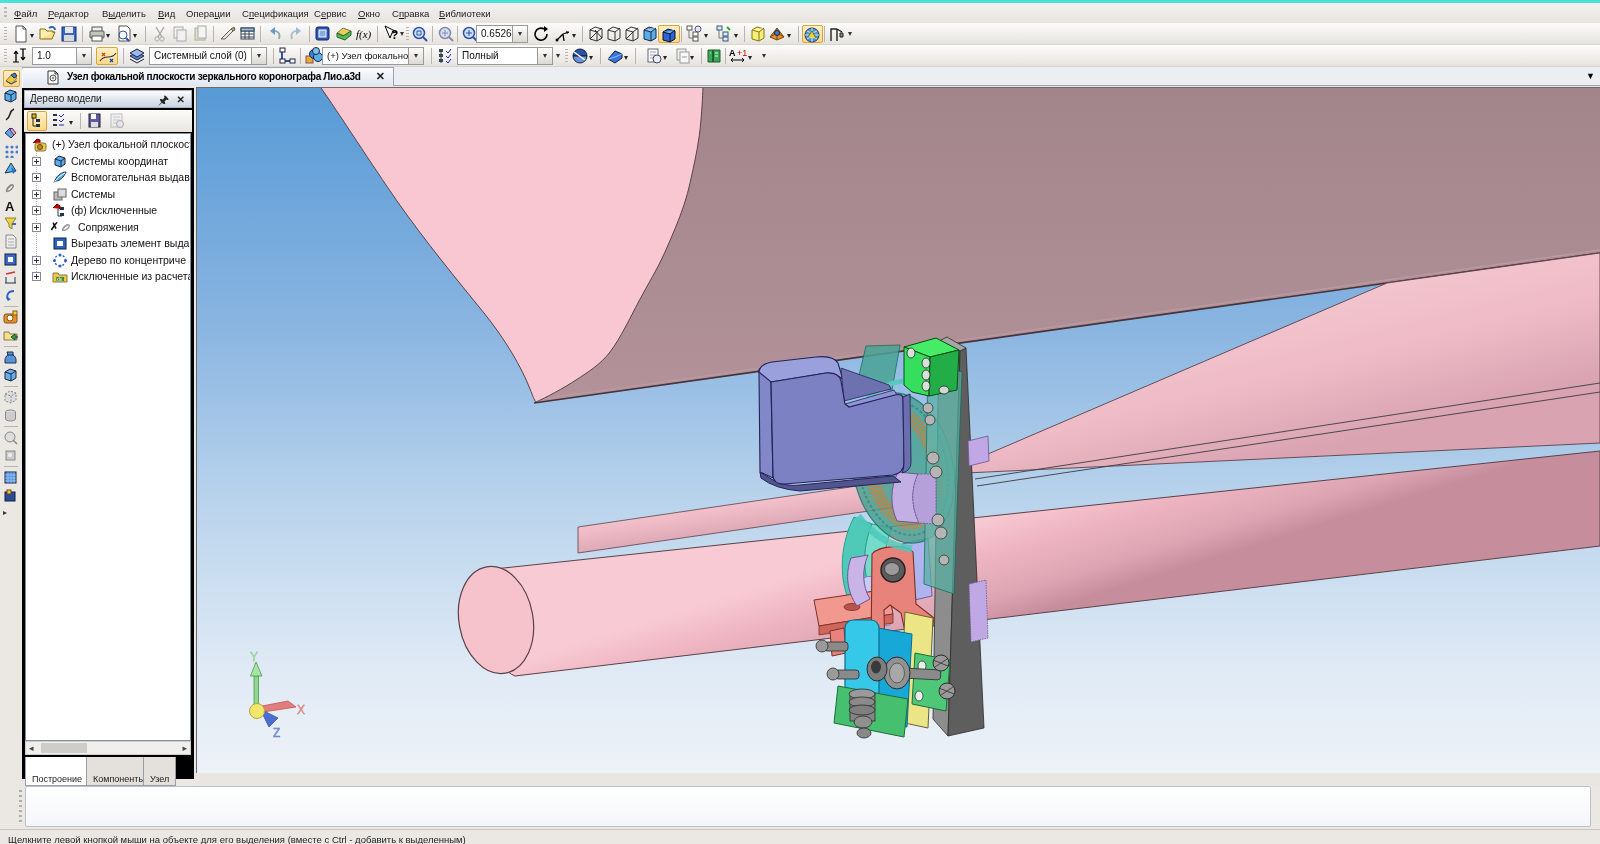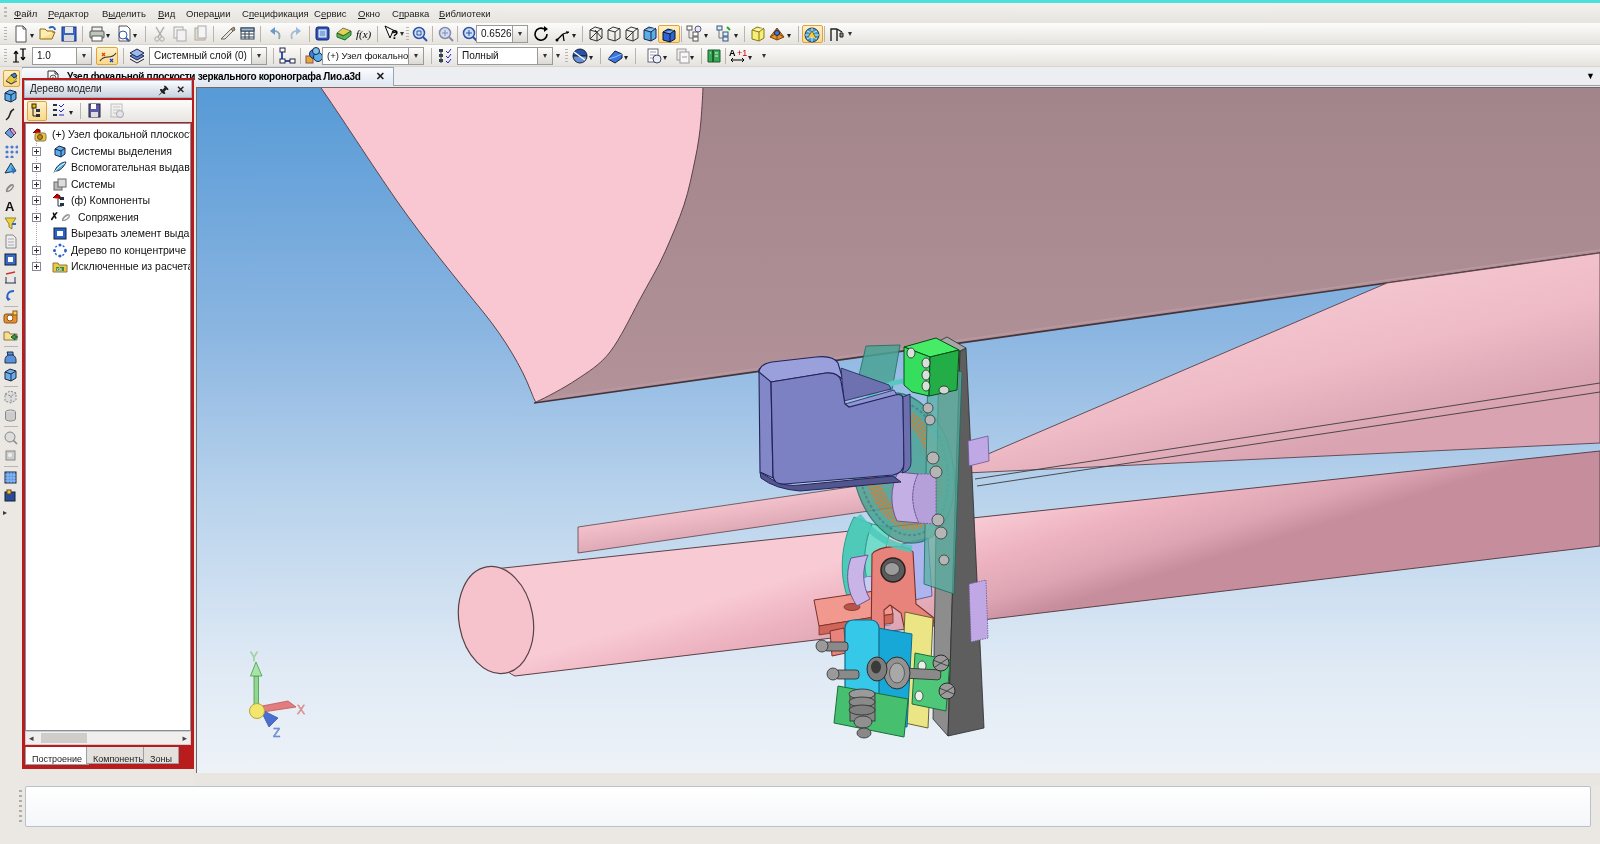--- a/index.html
+++ b/index.html
@@ -22,33 +22,33 @@
 .ofl{position:absolute;top:6px;font-size:8px;color:#333;letter-spacing:-1px}
 .sel{background:linear-gradient(#fef0c8,#fbd88a);border:1px solid #e0a335;border-radius:2px}
 #tabbar{left:0;top:67px;width:1600px;height:19px;background:#eceef2;border-bottom:1px solid #9aa0a8}
 #tab{position:absolute;left:22px;top:0;width:372px;height:19px;background:linear-gradient(#fafbfd,#dfe7f2);border:1px solid #98a4b8;border-bottom:none}
 #tab .slant{position:absolute;left:-14px;top:0;width:0;height:0;border-bottom:19px solid #fafbfd;border-left:14px solid transparent}
 #tab .txt{position:absolute;left:44px;top:3px;font-size:10px;font-weight:bold;color:#000;white-space:nowrap;letter-spacing:-0.3px}
 #tab .x{position:absolute;right:8px;top:2px;font-size:11px;font-weight:bold;color:#222}
 #tabdown{position:absolute;right:5px;top:4px;font-size:9px;color:#000}
 #lbar{left:0;top:67px;width:22px;height:710px;background:#ebe8e4}
 #lbar .li{position:absolute;left:3px;width:17px;height:17px}
-#panel{left:22px;top:78px;width:172px;height:691px;background:#b91c1c}
+#panel{left:22px;top:88px;width:172px;height:691px;background:#000000}
 #phead{position:absolute;left:2px;top:2px;width:168px;height:18px;background:linear-gradient(#fbfcfe,#c9d3e0);border:1px solid #aab4c4;font-size:10px;color:#222;line-height:16px;padding-left:5px}
 #ptool{position:absolute;left:2px;top:22px;width:168px;height:22px;background:linear-gradient(#fcfcfb,#e8e5e0)}
 #tree{position:absolute;left:3px;top:45px;width:166px;height:608px;background:#fff;border:1px solid #828f9f}
 .trow{position:absolute;left:0;font-size:10.5px;color:#111;white-space:nowrap;height:16px;width:164px;overflow:hidden}
 .exp{position:absolute;left:6px;top:3px;width:9px;height:9px;border:1px solid #889;background:#fff}
 .exp::before{content:"";position:absolute;left:1px;top:3px;width:5px;height:1px;background:#333}
 .exp::after{content:"";position:absolute;left:3px;top:1px;width:1px;height:5px;background:#333}
 .hsb{position:absolute;left:3px;top:653px;width:166px;height:14px;background:#f0efee;border:1px solid #d0cdc8}
 .hsb .th{position:absolute;left:15px;top:1px;width:46px;height:10px;background:#cfcdc9}
 .hsb .ar{position:absolute;top:0;font-size:9px;color:#444;line-height:13px}
 #btabs{position:absolute;left:0px;top:669px;width:172px;height:18px;font-size:9px;color:#222}
-#btabs .bt{position:absolute;top:0;height:17px;line-height:16px;padding:4px 6px;border:1px solid #9aa0a8;border-top:none;background:#e4e1dc}
+#btabs .bt{position:absolute;top:0;height:17px;line-height:16px;padding:14px 6px;border:1px solid #9aa0a8;border-top:none;background:#e4e1dc}
 #btabs .bt.on{background:#fff;height:18px}
 #vp{left:196px;top:87px;width:1404px;height:686px;border-left:1px solid #6b6b6b;border-top:1px solid #6b6b6b}
 #below{left:194px;top:773px;width:1406px;height:13px;background:#e9e6e2}
 #propbar{left:25px;top:786px;width:1566px;height:41px;background:linear-gradient(#ffffff,#f4f6f9);border:1px solid #b9c2cc;border-radius:2px}
 #pgrip{left:19px;top:790px;width:3px;height:32px;background:repeating-linear-gradient(#b0aca6 0 2px,transparent 2px 5px)}
 #statusbar{left:0;top:829px;width:1600px;height:15px;background:#ebe8e4;border-top:1px solid #c9c5bf;font-size:9.5px;color:#222}
 #statusbar div{position:absolute;left:8px;top:4px}
 svg{display:block}
 </style></head>
 <body>
@@ -630,21 +630,21 @@
           <span style="position:absolute;left:26px;top:1px">(+) Узел фокальной плоскост</span>
         </div>
     <div class="trow" style="top:20px">
           <span class="exp"></span>
           <span style="position:absolute;left:26px">
             <svg width="16" height="15">
               <path d="M3 5l4-3 6 2v6l-4 3-6-2z" fill="#58aee8" stroke="#224"></path>
               <path d="M3 5l6 2 4-3M9 7v6" fill="none" stroke="#224"></path>
             </svg>
           </span>
-          <span style="position:absolute;left:45px;top:1px">Системы выделения</span>
+          <span style="position:absolute;left:45px;top:1px">Системы координат</span>
         </div>
     <div class="trow" style="top:36px">
           <span class="exp"></span>
           <span style="position:absolute;left:26px">
             <svg width="16" height="15">
               <path d="M2 13C4 6 9 2 14 2c-2 5-6 9-10 9z" fill="#4ab0e0" stroke="#235"></path>
               <path d="M2 13C5 8 9 5 13 3" fill="none" stroke="#fff"></path>
             </svg>
           </span>
           <span style="position:absolute;left:45px;top:1px">Вспомогательная выдав</span>
@@ -662,21 +662,21 @@
     <div class="trow" style="top:69px">
           <span class="exp"></span>
           <span style="position:absolute;left:26px">
             <svg width="16" height="15">
               <path d="M1 5l4-4 3 2v3" fill="#c00" stroke="#600"></path>
               <path d="M6 6v7h4" fill="none" stroke="#234"></path>
               <rect x="8" y="4" width="4" height="3" fill="#234"></rect>
               <rect x="8" y="10" width="4" height="3" fill="#234"></rect>
             </svg>
           </span>
-          <span style="position:absolute;left:45px;top:1px">(ф) Компоненты</span>
+          <span style="position:absolute;left:45px;top:1px">(ф) Исключенные</span>
         </div>
     <div class="trow" style="top:86px">
           <span class="exp"></span>
           <span style="position:absolute;left:24px;font-weight:bold">✗</span>
           <span style="position:absolute;left:33px">
             <svg width="16" height="15">
               <path d="M4 11c-2-2 4-8 6-6s-5 7-6 5 5-6 6-5" fill="none" stroke="#999" stroke-width="1.3"></path>
             </svg>
           </span>
           <span style="position:absolute;left:52px;top:1px">Сопряжения</span>
@@ -718,21 +718,21 @@
         </div>
   </div>
   <div class="hsb">
         <span class="ar" style="left:3px">◂</span>
         <span class="th"></span>
         <span class="ar" style="right:3px">▸</span>
       </div>
   <div id="btabs">
     <div class="bt on" style="left:3px">Построение</div>
     <div class="bt" style="left:64px">Компоненты</div>
-    <div class="bt" style="left:121px">Зоны</div>
+    <div class="bt" style="left:121px">Узел</div>
   </div>
 </div>
 <div class="abs" id="vp">
 <svg width="1403" height="685" viewBox="197 88 1403 685">
 <defs>
 <linearGradient id="sky" x1="0" y1="88" x2="0" y2="773" gradientUnits="userSpaceOnUse">
 <stop offset="0" stop-color="#579ad6"></stop>
             <stop offset="0.35" stop-color="#8ab5e1"></stop>
             <stop offset="0.6" stop-color="#b9d3ec"></stop>
             <stop offset="0.85" stop-color="#e0eaf5"></stop>
@@ -875,13 +875,16 @@
 <circle cx="257" cy="711" r="7.5" fill="#f2e66e" stroke="#b8a830" stroke-width="1"></circle>
 <text x="250" y="661" font-size="12" fill="#b4e2b4" stroke="#84c284" stroke-width="0.4">Y</text>
 <text x="297" y="714" font-size="12" fill="#eda0a0" stroke="#cc7070" stroke-width="0.4">X</text>
 <text x="273" y="737" font-size="12" fill="#8aa2e2" stroke="#5878c8" stroke-width="0.4">Z</text>
 </g>
 </svg>
 </div>
 <div class="abs" id="below"></div>
 <div class="abs" id="pgrip"></div>
 <div class="abs" id="propbar"></div>
+<div class="abs" id="statusbar">
+      <div>Щелкните левой кнопкой мыши на объекте для его выделения (вместе с Ctrl - добавить к выделенным)</div>
+    </div>
 </div>
 
 </body></html>

